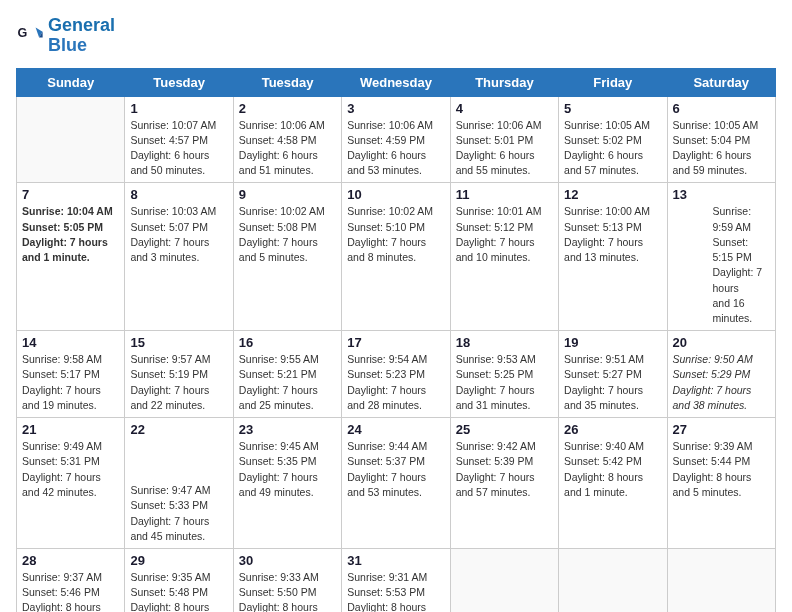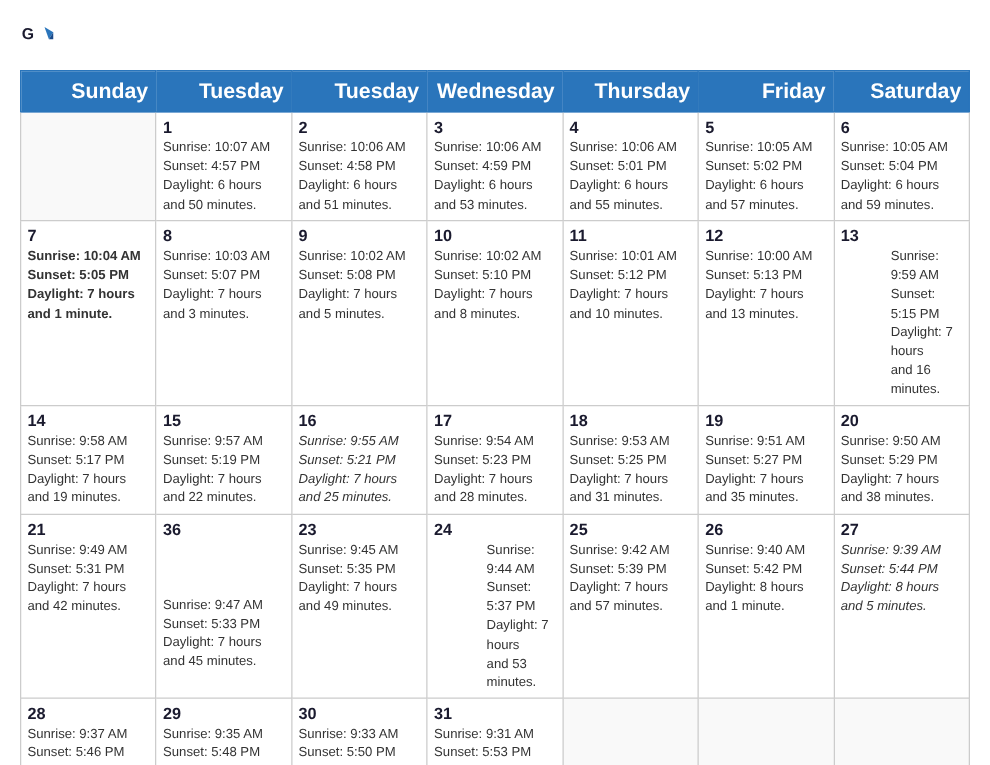--- a/index.html
+++ b/index.html
@@ -49,23 +49,23 @@
       font-weight: normal;
     }
     .calendar {
       width: 100%;
       border-collapse: collapse;
       font-size: 11px;
     }
     .calendar thead tr th {
       background-color: #2a75bb;
       color: #fff;
-      text-align: right;
+      text-align: center;
       padding: 6px 6px;
-      font-size: 17px;
+      font-size: 13px;
       font-weight: bold;
       border: 1px solid #2a75bb;
     }
     .calendar tbody tr td {
       border: 1px solid #ccc;
       vertical-align: top;
       padding: 4px 5px;
       width: 108px;
       min-height: 80px;
       background: #fff;
@@ -88,20 +88,24 @@
 </head>
 <body>
 
 <div class="header-area">
   <div class="logo">
     <svg class="logo-icon" viewBox="0 0 40 40">
       <text x="2" y="22" font-size="18" font-weight="bold" fill="#1a1a2e" font-family="Arial">G</text>
       <polygon points="28,8 38,14 33,22" fill="#2a75bb"></polygon>
       <polygon points="33,22 38,14 38,22" fill="#1a4a8a"></polygon>
     </svg>
+    <div>
+      <div class="logo-text"><span>General</span></div>
+      <div class="logo-text" style="color:#2a75bb;">Blue</div>
+    </div>
   </div>
   <div class="title-area">
     <h1></h1>
     <h2></h2>
   </div>
 </div>
 
 <table class="calendar">
   <thead>
     <tr>
@@ -221,21 +225,21 @@
         </td>
         <td>
           <div class="day-num">15</div>
           <div class="day-info" style="white-space: pre-line;">Sunrise: 9:57 AM
 Sunset: 5:19 PM
 Daylight: 7 hours
 and 22 minutes.</div>
         </td>
         <td>
           <div class="day-num">16</div>
-          <div class="day-info" style="white-space: pre-line; font-style: italic;">Sunrise: 9:55 AM
+          <div class="day-info" style="white-space: pre-line;">Sunrise: 9:55 AM
 Sunset: 5:21 PM
 Daylight: 7 hours
 and 25 minutes.</div>
         </td>
         <td>
           <div class="day-num">17</div>
           <div class="day-info" style="white-space: pre-line;">Sunrise: 9:54 AM
 Sunset: 5:23 PM
 Daylight: 7 hours
 and 28 minutes.</div>
@@ -249,72 +253,72 @@
         </td>
         <td>
           <div class="day-num">19</div>
           <div class="day-info" style="white-space: pre-line;">Sunrise: 9:51 AM
 Sunset: 5:27 PM
 Daylight: 7 hours
 and 35 minutes.</div>
         </td>
         <td>
           <div class="day-num">20</div>
-          <div class="day-info" style="white-space: pre-line;">Sunrise: 9:50 AM
+          <div class="day-info" style="white-space: pre-line; font-style: italic;">Sunrise: 9:50 AM
 Sunset: 5:29 PM
 Daylight: 7 hours
 and 38 minutes.</div>
         </td>
       </tr>
       <tr>
         <td>
           <div class="day-num">21</div>
           <div class="day-info" style="white-space: pre-line;">Sunrise: 9:49 AM
 Sunset: 5:31 PM
 Daylight: 7 hours
 and 42 minutes.</div>
         </td>
         <td>
-          <div class="day-num">36</div>
+          <div class="day-num">22</div>
           <div class="day-info" style="white-space: pre-line; margin-top: 46px;">Sunrise: 9:47 AM
 Sunset: 5:33 PM
 Daylight: 7 hours
 and 45 minutes.</div>
         </td>
         <td>
           <div class="day-num">23</div>
           <div class="day-info" style="white-space: pre-line;">Sunrise: 9:45 AM
 Sunset: 5:35 PM
 Daylight: 7 hours
 and 49 minutes.</div>
         </td>
         <td>
           <div class="day-num">24</div>
-          <div class="day-info" style="white-space: pre-line; margin-left: 42px;">Sunrise: 9:44 AM
+          <div class="day-info" style="white-space: pre-line;">Sunrise: 9:44 AM
 Sunset: 5:37 PM
 Daylight: 7 hours
 and 53 minutes.</div>
         </td>
         <td>
           <div class="day-num">25</div>
           <div class="day-info" style="white-space: pre-line;">Sunrise: 9:42 AM
 Sunset: 5:39 PM
 Daylight: 7 hours
 and 57 minutes.</div>
         </td>
         <td>
           <div class="day-num">26</div>
           <div class="day-info" style="white-space: pre-line;">Sunrise: 9:40 AM
 Sunset: 5:42 PM
 Daylight: 8 hours
 and 1 minute.</div>
         </td>
         <td>
           <div class="day-num">27</div>
-          <div class="day-info" style="white-space: pre-line; font-style: italic;">Sunrise: 9:39 AM
+          <div class="day-info" style="white-space: pre-line;">Sunrise: 9:39 AM
 Sunset: 5:44 PM
 Daylight: 8 hours
 and 5 minutes.</div>
         </td>
       </tr>
       <tr>
         <td>
           <div class="day-num">28</div>
           <div class="day-info" style="white-space: pre-line;">Sunrise: 9:37 AM
 Sunset: 5:46 PM

